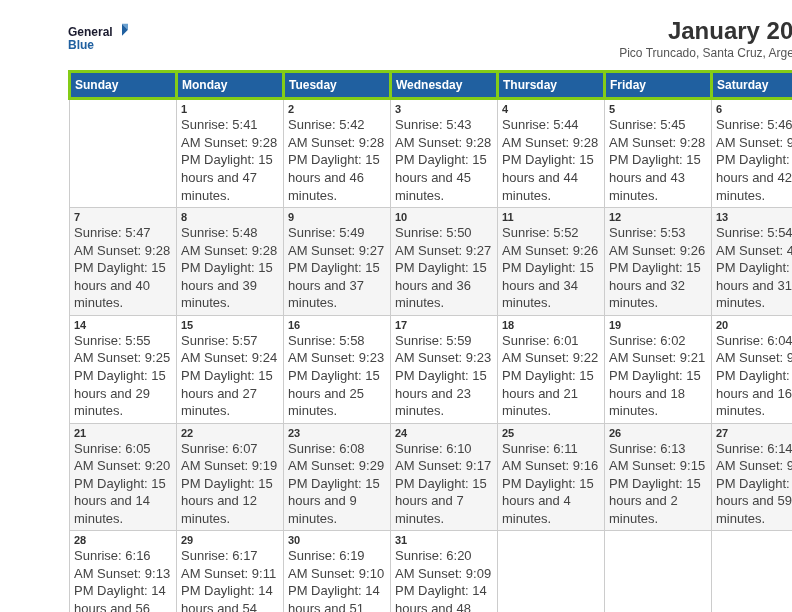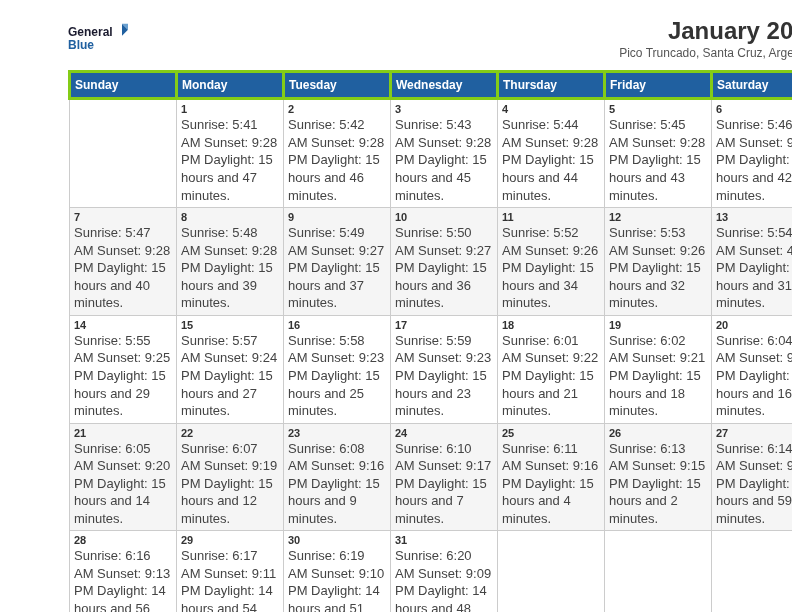--- a/index.html
+++ b/index.html
@@ -276,21 +276,21 @@
           <td>
             <span class="day-number">22</span>
             <div class="day-info">Sunrise: 6:07 AM
 Sunset: 9:19 PM
 Daylight: 15 hours
 and 12 minutes.</div>
           </td>
           <td>
             <span class="day-number">23</span>
             <div class="day-info">Sunrise: 6:08 AM
-Sunset: 9:16 PM
+Sunset: 9:29 PM
 Daylight: 15 hours
 and 9 minutes.</div>
           </td>
           <td>
             <span class="day-number">24</span>
             <div class="day-info">Sunrise: 6:10 AM
 Sunset: 9:17 PM
 Daylight: 15 hours
 and 7 minutes.</div>
           </td>

